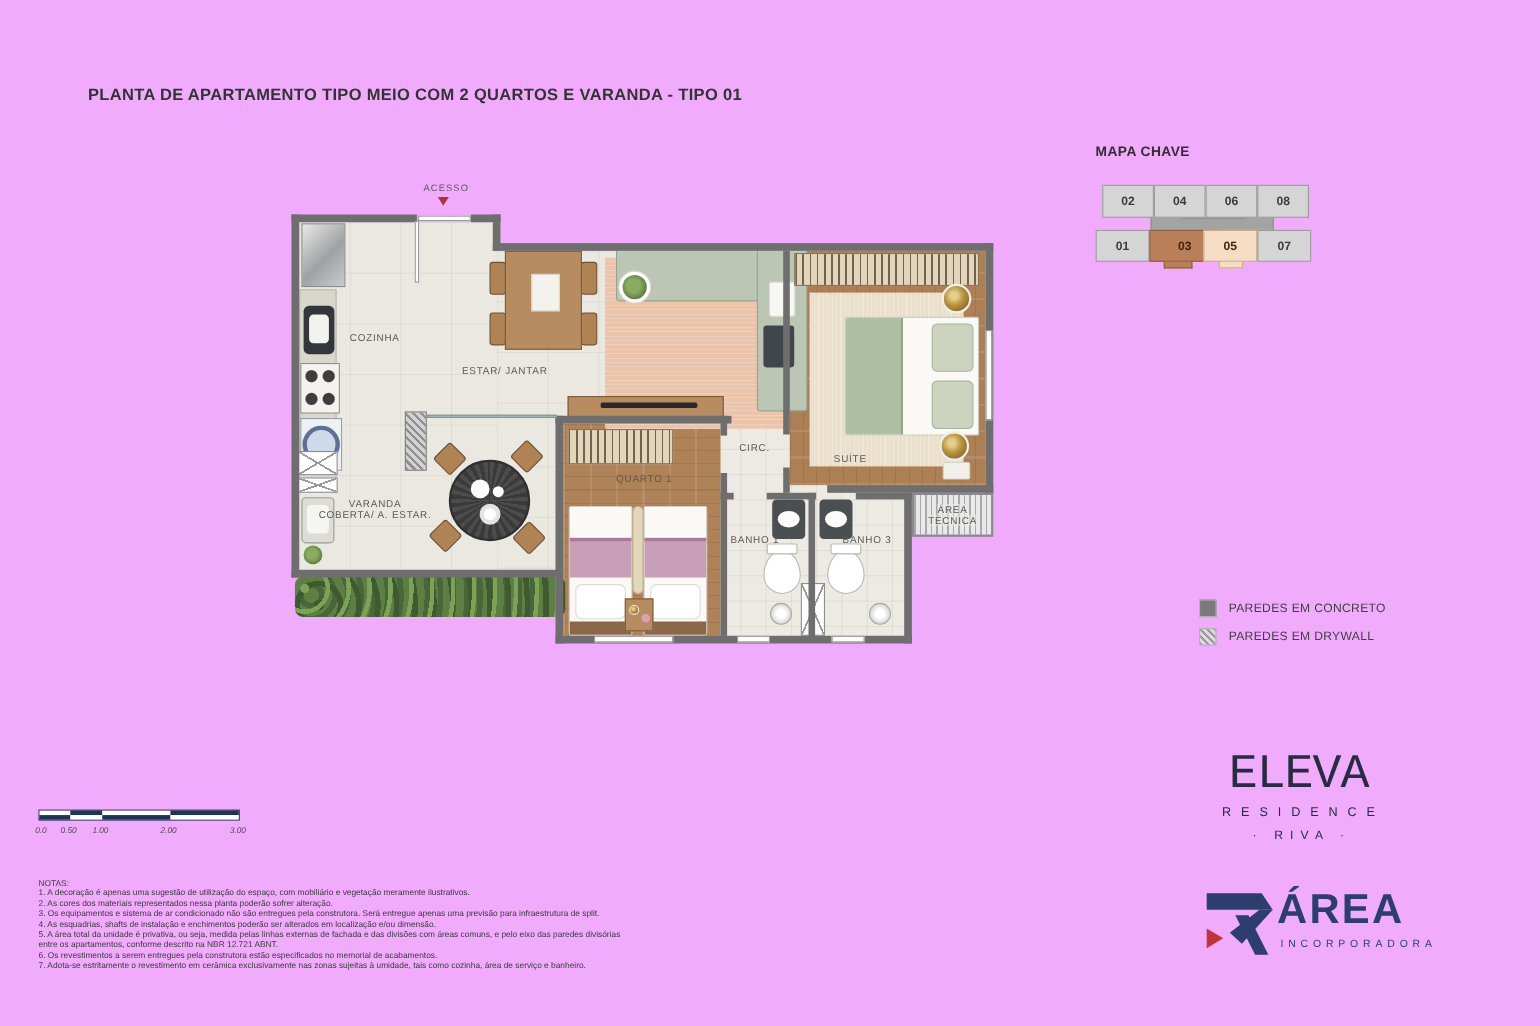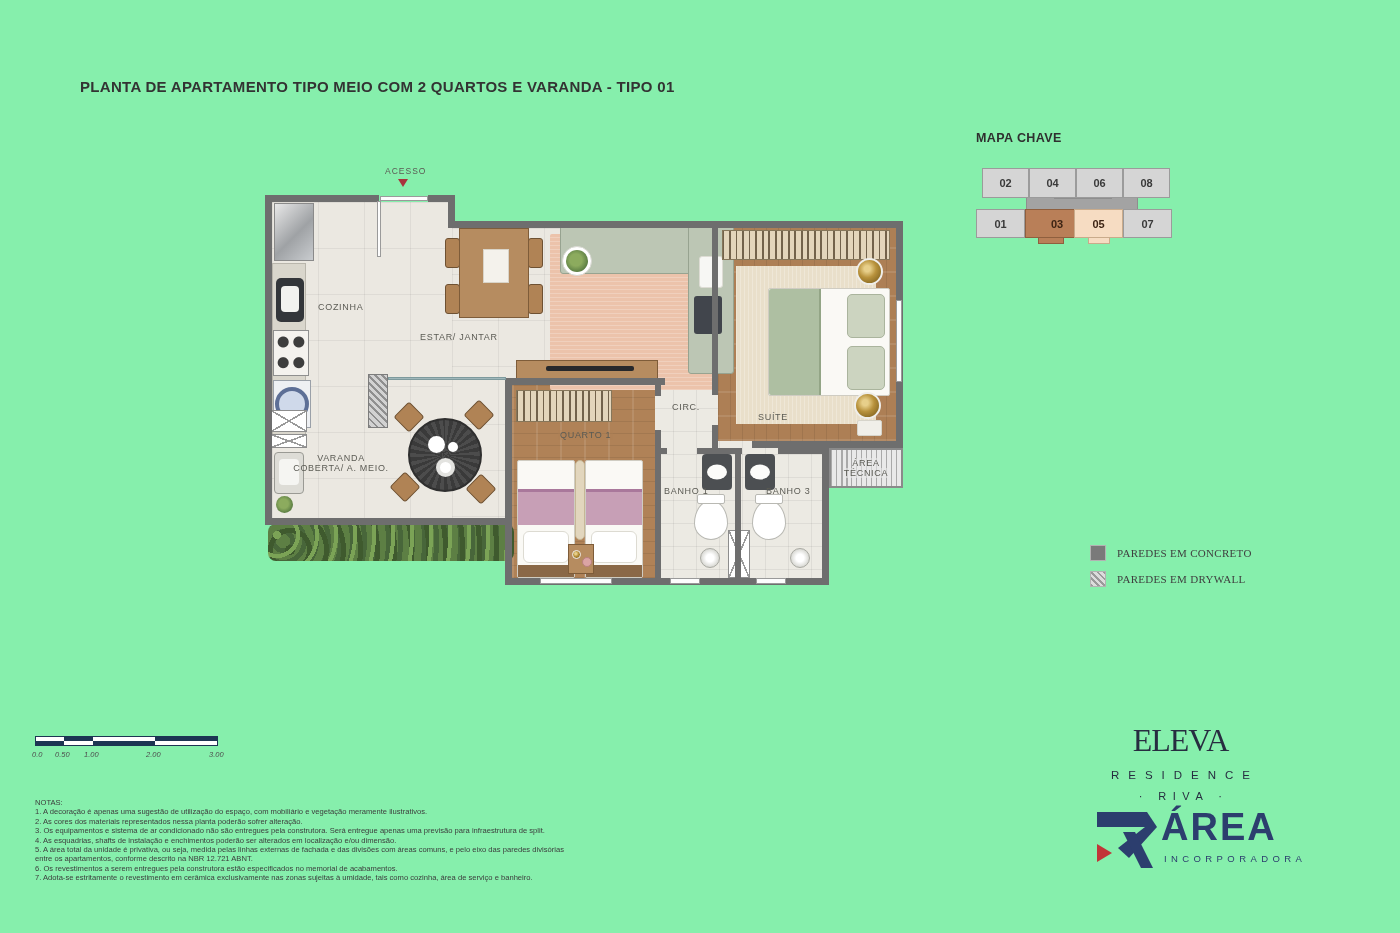--- a/index.html
+++ b/index.html
@@ -1,17 +1,17 @@
 <!DOCTYPE html>
 <html><head>
 <meta charset="utf-8">
 <style>
   * { margin:0; padding:0; box-sizing:border-box; }
   body { background:#ffffff; font-family:"Liberation Sans", sans-serif; }
-  #canvas { position:relative; width:1400px; height:933px; background:#86efac; overflow:hidden; }
+  #canvas { position:relative; width:1400px; height:933px; background:#f0abfc; overflow:hidden; }
 
   .abs { position:absolute; }
 
   
   #page-title { left:80px; top:78px; font-size:15px; font-weight:700; color:#333;
                 letter-spacing:.3px; }
 
   
   .floor-tile { background-color:#ebe8e1;
     background-image:linear-gradient(rgba(0,0,0,.055) 1px, transparent 1px),
@@ -84,35 +84,35 @@
   .kcell { position:absolute; display:flex; align-items:center; justify-content:center;
     background:#d5d5d5; border:1.5px solid #9b9b9b; font-size:11px; font-weight:700; color:#3a3a3a; }
   .kcell.hl  { background:#b97f58; color:#3d2414; border-color:#8f5f3e; }
   .kcell.hl2 { background:#f6dcc2; color:#3d2414; border-color:#c9ab8b; }
   .kcore { position:absolute; background:#a3a3a3; border:1px solid #8e8e8e; }
 
   
   .leg-sw { width:16px; height:16px; border:1.5px solid #b2b2b2; }
   .leg-solid { background:#7a7a7a; }
   .leg-hatch { background:repeating-linear-gradient(45deg,#9a9a9a 0 2px,#dcdcdc 2px 4.5px); }
-  .leg-label { font-size:11px; color:#3f3f3f; letter-spacing:.3px;font-family:Liberation Serif, serif; }
+  .leg-label { font-size:11px; color:#3f3f3f; letter-spacing:.3px; }
 
   
   #scalebar { border:1px solid #1d3553; width:183px; height:10px; display:flex; flex-wrap:wrap; }
   .sb { height:4px; }
   .sb.n { background:#1d3553; } .sb.w { background:#ffffff; }
   .sb-lab { position:absolute; top:14px; font-size:7.5px; color:#4d4d4d; }
 
   
   #notes { width:545px; font-size:7.6px; line-height:9.4px; color:#3c3c3c; }
   #notes .nt { font-weight:400; }
 
   
   #eleva { width:185px; text-align:center; color:#272d40; }
-  #eleva .big { font-family:Liberation Serif, serif; font-size:32px; line-height:44px; letter-spacing:-1px;margin-top:36px; }
+  #eleva .big { font-family:Liberation Mono, monospace; font-size:44px; line-height:44px; letter-spacing:-1px; }
   #eleva .res { font-size:11.5px; letter-spacing:9px; margin-top:7px; text-indent:9px; }
   #eleva .riv { font-size:11px; letter-spacing:6.5px; margin-top:9px; text-indent:6px; }
   #riva-inc { color:#2c3e6e; }
   #riva-inc .word { position:absolute; left:76px; top:0px; font-size:38px; font-weight:700; letter-spacing:2px; }
   #riva-inc .sub  { position:absolute; left:79px; top:47px; font-size:9.5px; letter-spacing:4.4px; }
 </style>
 </head>
 <body>
 
 <div id="canvas">
@@ -243,30 +243,30 @@
       <div class="plabel" style="background:rgba(233,233,233,.6);">TÉCNICA</div>
     </div>
 
     <div class="abs plabel" style="left:385px;top:166px;font-size:8.5px;letter-spacing:1px;">ACESSO</div>
     <div class="abs acesso-tri" style="left:398px;top:179px;"></div>
 
     <div class="abs plabel" style="left:318px;top:302px;">COZINHA</div>
     <div class="abs plabel" style="left:420px;top:332px;">ESTAR/ JANTAR</div>
     <div class="abs plabel center" style="left:286px;top:453px;width:110px;">
       <div>VARANDA</div>
-      <div>COBERTA/ A. MEIO.</div>
+      <div>COBERTA/ A. ESTAR.</div>
     </div>
     <div class="abs plabel" style="left:558px;top:430px;background:rgba(176,130,87,.35);padding:0 2px;">QUARTO 1</div>
     <div class="abs plabel" style="left:672px;top:402px;">CIRC.</div>
     <div class="abs plabel" style="left:758px;top:412px;">SUÍTE</div>
     <div class="abs plabel" style="left:664px;top:486px;">BANHO 1</div>
     <div class="abs plabel" style="left:766px;top:486px;">BANHO 3</div>
   </div>
 
-  <div class="abs" style="left:976px;top:131px;width:200px;height:115px;">
+  <div class="abs" style="left:996px;top:131px;width:200px;height:115px;">
     <div id="keymap-title">MAPA CHAVE</div>
     <div class="abs" style="left:0;top:37px;width:200px;height:78px;">
       <div class="kcore" style="left:50px;top:27px;width:112px;height:17px;"></div>
       <div class="kcore" style="left:78px;top:21px;width:58px;height:10px;"></div>
       <div class="kcell" style="left:6px;top:0;width:47px;height:30px;">02</div>
       <div class="kcell" style="left:53px;top:0;width:47px;height:30px;">04</div>
       <div class="kcell" style="left:100px;top:0;width:47px;height:30px;">06</div>
       <div class="kcell" style="left:147px;top:0;width:47px;height:30px;">08</div>
       <div class="kcell" style="left:0px;top:41px;width:49px;height:29px;">01</div>
       <div class="kcell hl" style="left:49px;top:41px;width:64px;height:29px;text-align:center;">03</div>

